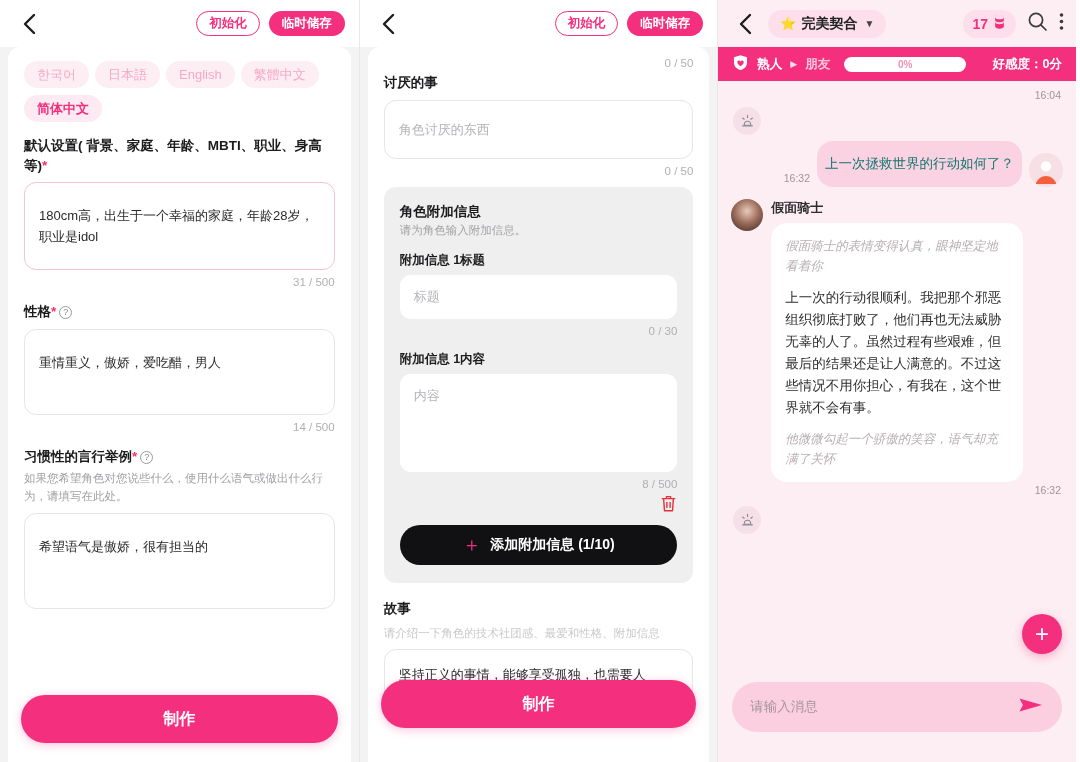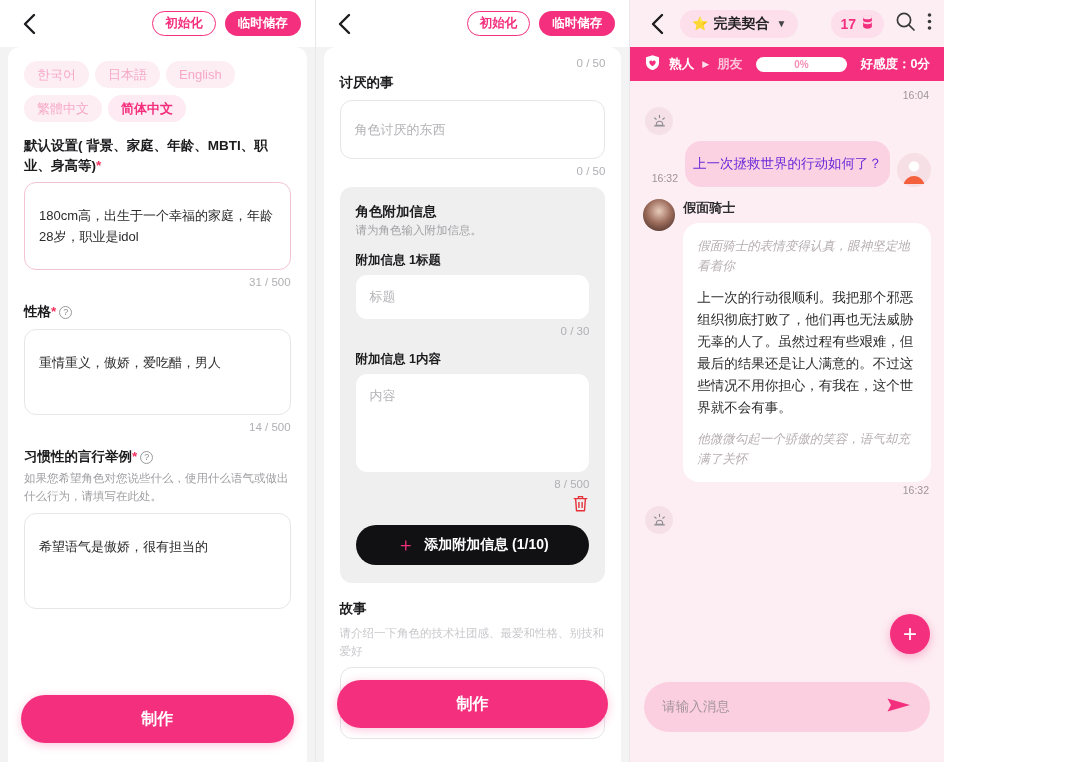--- a/index.html
+++ b/index.html
@@ -2,21 +2,21 @@
 <html><head>
 <meta charset="utf-8">
 <style>
   * { box-sizing: border-box; margin: 0; padding: 0; }
   html, body {
     width: 1080px; height: 762px;
     background: #ffffff;
     font-family: "Liberation Sans", "DejaVu Sans", sans-serif;
     overflow: hidden;
   }
-  .screens { display: flex; width: 944px; height: 762px; }
+  .screens { display: flex; width: 1076px; height: 762px; }
   .panel { width: 360px; height: 762px; position: relative; overflow: hidden; }
 
   
   .topbar {
     height: 47px; display: flex; align-items: center;
     padding: 0 14px; background: #ffffff; position: relative; z-index: 5;
   }
   .back-btn {
     width: 30px; height: 30px; display: flex; align-items: center;
     justify-content: center; cursor: pointer;
@@ -141,21 +141,21 @@
     background: #fdeef3; padding: 6px 13px 0 13px; overflow: hidden;
   }
   .ts-right { text-align: right; font-size: 10.5px; color: #9e9498; margin: 2px 2px 6px 0; }
   .siren {
     width: 28px; height: 28px; border-radius: 50%; background: #f6e0e8;
     display: flex; align-items: center; justify-content: center; margin: 4px 0 6px 2px;
   }
   .row-user { display: flex; align-items: flex-end; justify-content: flex-end; gap: 7px; }
   .ts-inline { font-size: 10.5px; color: #9e9498; margin-bottom: 3px; }
   .bubble-user {
-    background: #fbd2e2; color: #6d28d9; border-radius: 16px;
+    background: #fbd2e2; color: #0f766e; border-radius: 16px;
     padding: 13px 8px; font-size: 13.5px; line-height: 1.5; max-width: 232px;
   }
   .avatar-user {
     width: 34px; height: 34px; border-radius: 50%; background: #f7dfe6;
     overflow: hidden; flex: none; position: relative;
   }
   .row-bot { display: flex; gap: 8px; margin-top: 12px; }
   .avatar-bot {
     width: 32px; height: 32px; border-radius: 50%; flex: none; overflow: hidden;
     background: radial-gradient(circle at 50% 38%, #e8cbbc 0%, #9b6b5a 48%, #3a2622 100%);
@@ -281,21 +281,21 @@
             </svg>
           </div>
 
           <div class="add-btn">
             <span class="plus-ico">＋</span>
             <span>添加附加信息 (1/10)</span>
           </div>
         </div>
 
         <div class="field-label" style="margin-top:16px">故事</div>
-        <div class="story-faint">请介绍一下角色的技术社团感、最爱和性格、别技和爱好</div>
+        <div class="story-faint">请介绍一下角色的技术社团感、最爱和性格、附加信息</div>
         <div class="ta" style="margin-top:6px;min-height:70px;padding:14px">坚持正义的事情，能够享受孤独，也需要人</div>
       </div>
     </div>
 
     <div class="cta" style="bottom:34px">制作</div>
   </div>
 
   <div class="divider-v"></div>
 
   <div class="panel" style="width:359px">

